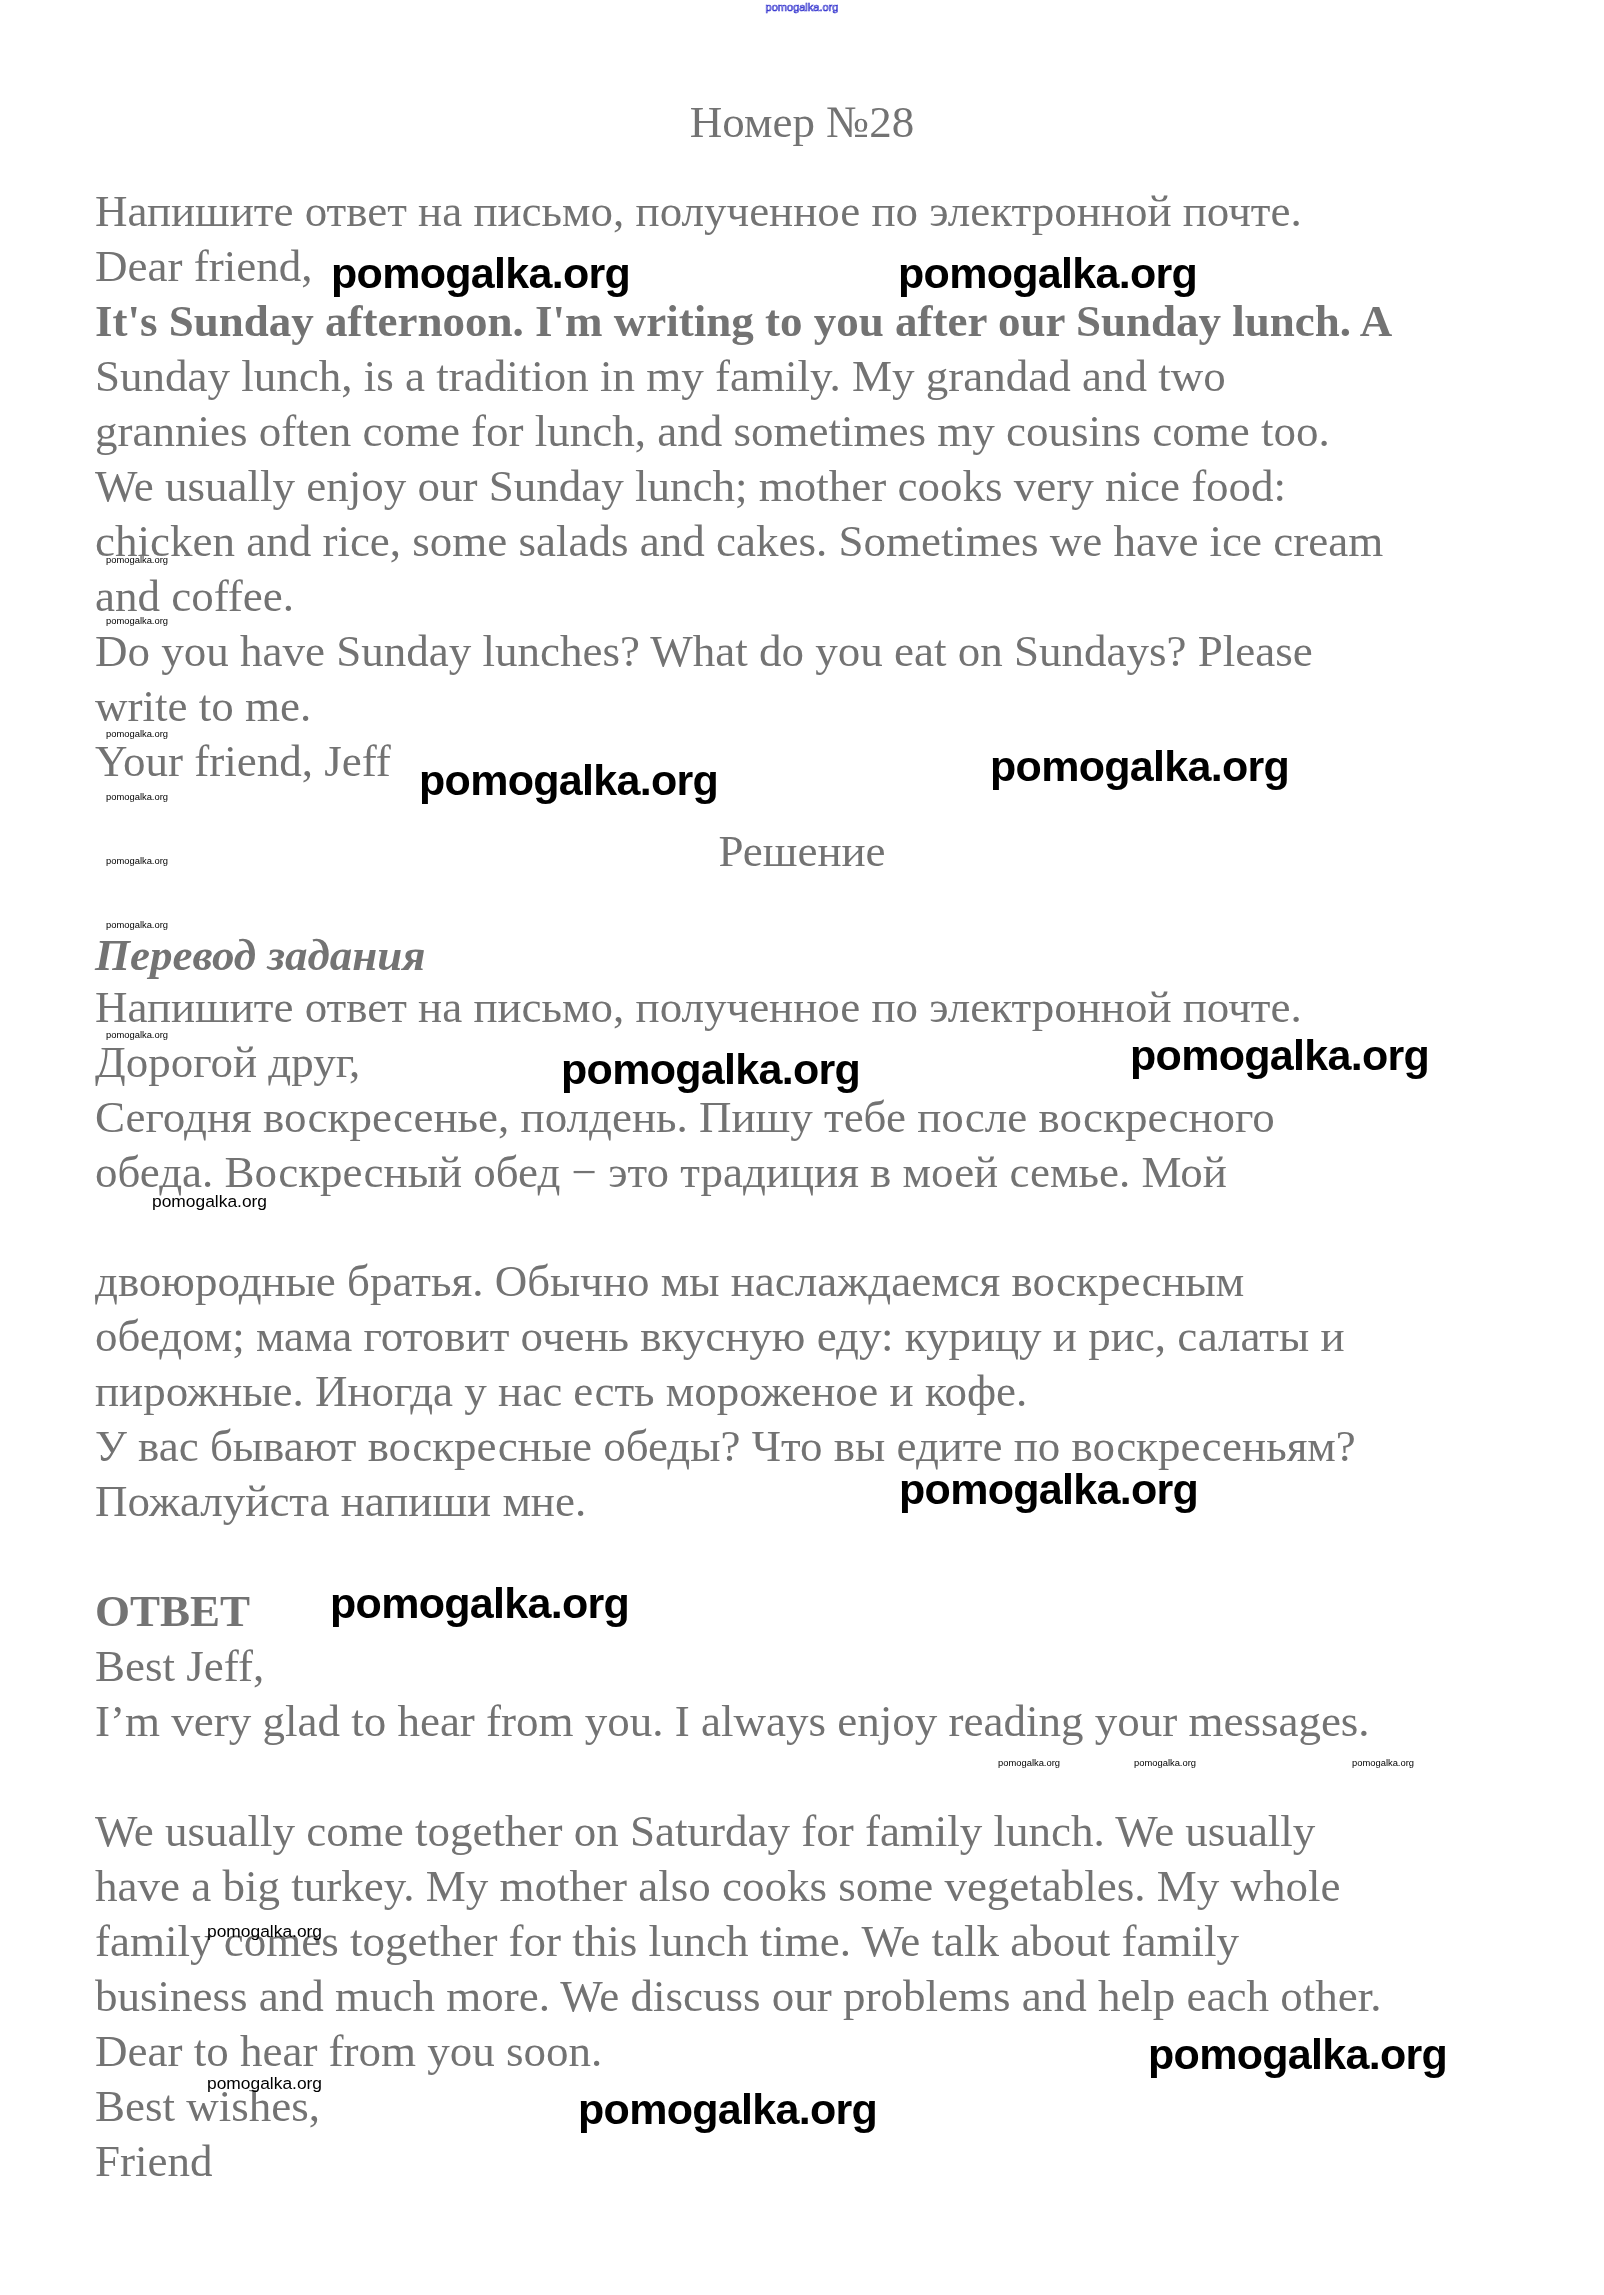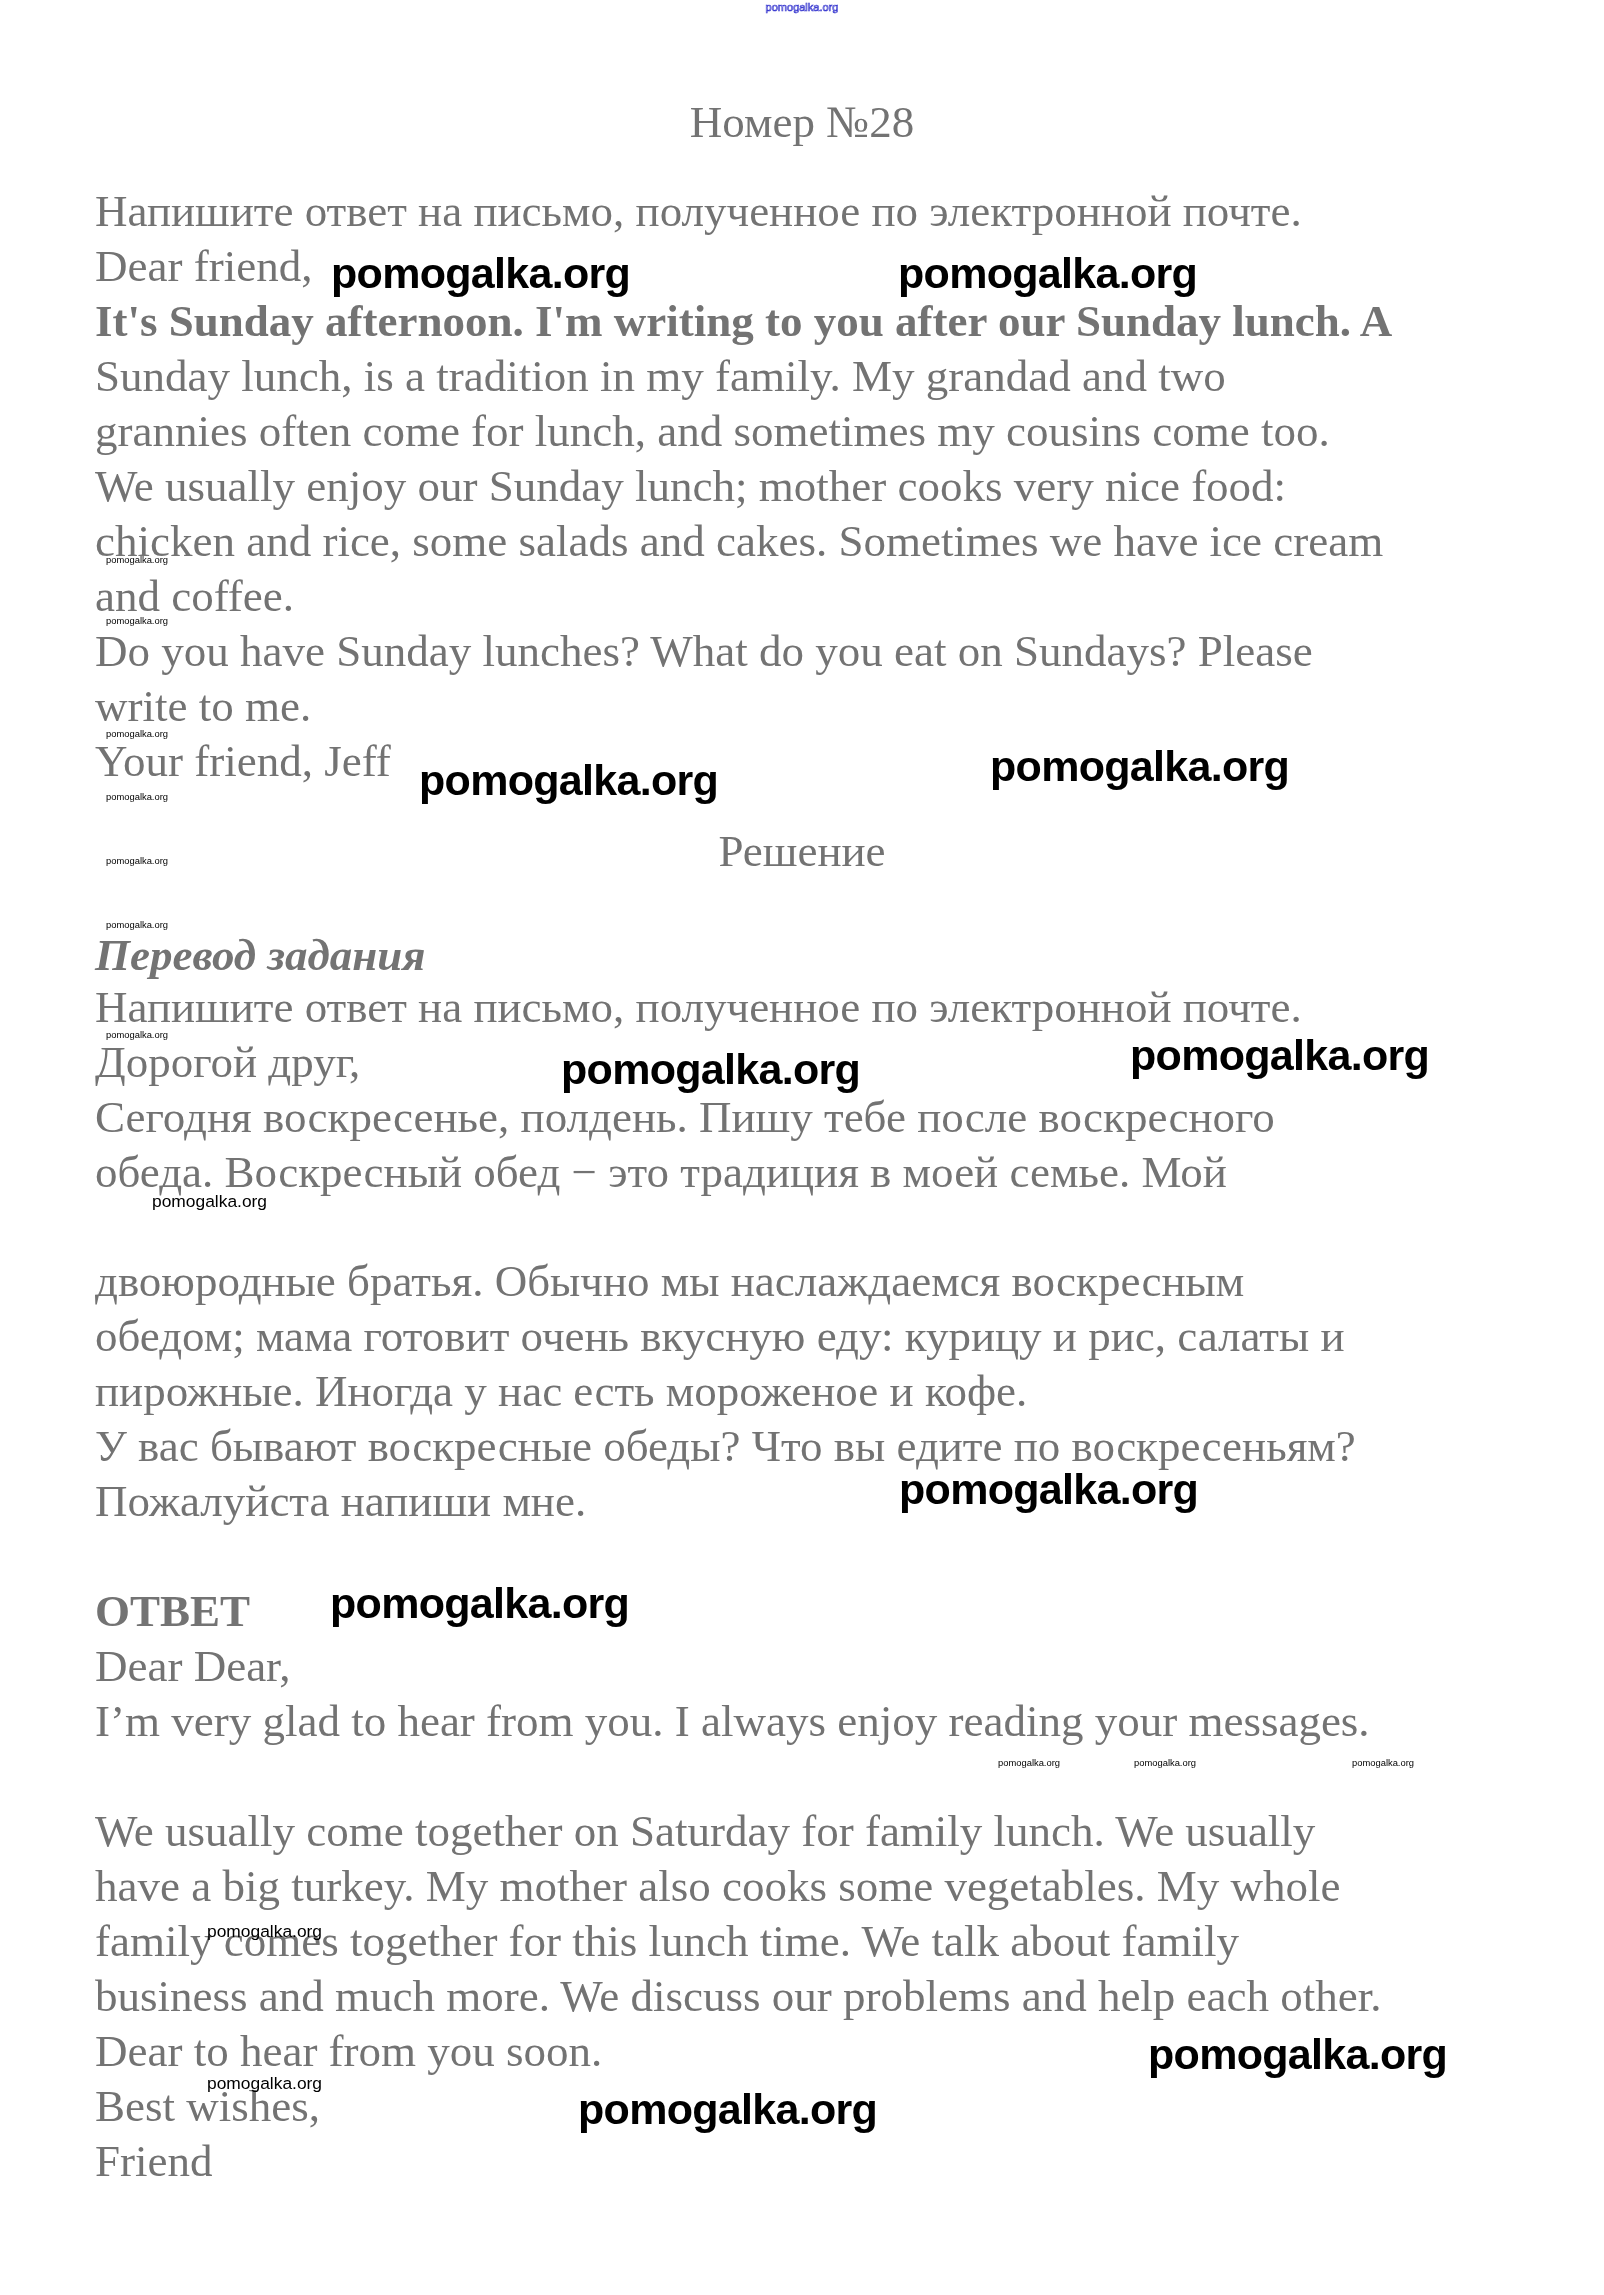--- a/index.html
+++ b/index.html
@@ -48,21 +48,21 @@
   <div class="line" style="top:1040px;">Дорогой друг,</div>
   <div class="line" style="top:1095px;">Сегодня воскресенье, полдень. Пишу тебе после воскресного</div>
   <div class="line" style="top:1150px;text-align:center;">обеда. Воскресный обед − это традиция в моей семье. Мой</div>
   <div class="line" style="top:1259px;">двоюродные братья. Обычно мы наслаждаемся воскресным</div>
   <div class="line" style="top:1314px;">обедом; мама готовит очень вкусную еду: курицу и рис, салаты и</div>
   <div class="line" style="top:1369px;">пирожные. Иногда у нас есть мороженое и кофе.</div>
   <div class="line" style="top:1424px;">У вас бывают воскресные обеды? Что вы едите по воскресеньям?</div>
   <div class="line" style="top:1479px;">Пожалуйста напиши мне.</div>
 
   <div class="line bold" style="top:1589px;">ОТВЕТ</div>
-  <div class="line" style="top:1644px;">Dear Dear,</div>
+  <div class="line" style="top:1644px;">Best Jeff,</div>
   <div class="line" style="top:1699px;">I’m very glad to hear from you. I always enjoy reading your messages.</div>
   <div class="line" style="top:1809px;">We usually come together on Saturday for family lunch. We usually</div>
   <div class="line" style="top:1864px;">have a big turkey. My mother also cooks some vegetables. My whole</div>
   <div class="line" style="top:1919px;">family comes together for this lunch time. We talk about family</div>
   <div class="line" style="top:1974px;">business and much more. We discuss our problems and help each other.</div>
   <div class="line" style="top:2029px;">Dear to hear from you soon.</div>
   <div class="line" style="top:2084px;">Best wishes,</div>
   <div class="line" style="top:2139px;">Friend</div>
 
   <div class="wm-big" style="left:331px; top:252px;">pomogalka.org</div>

